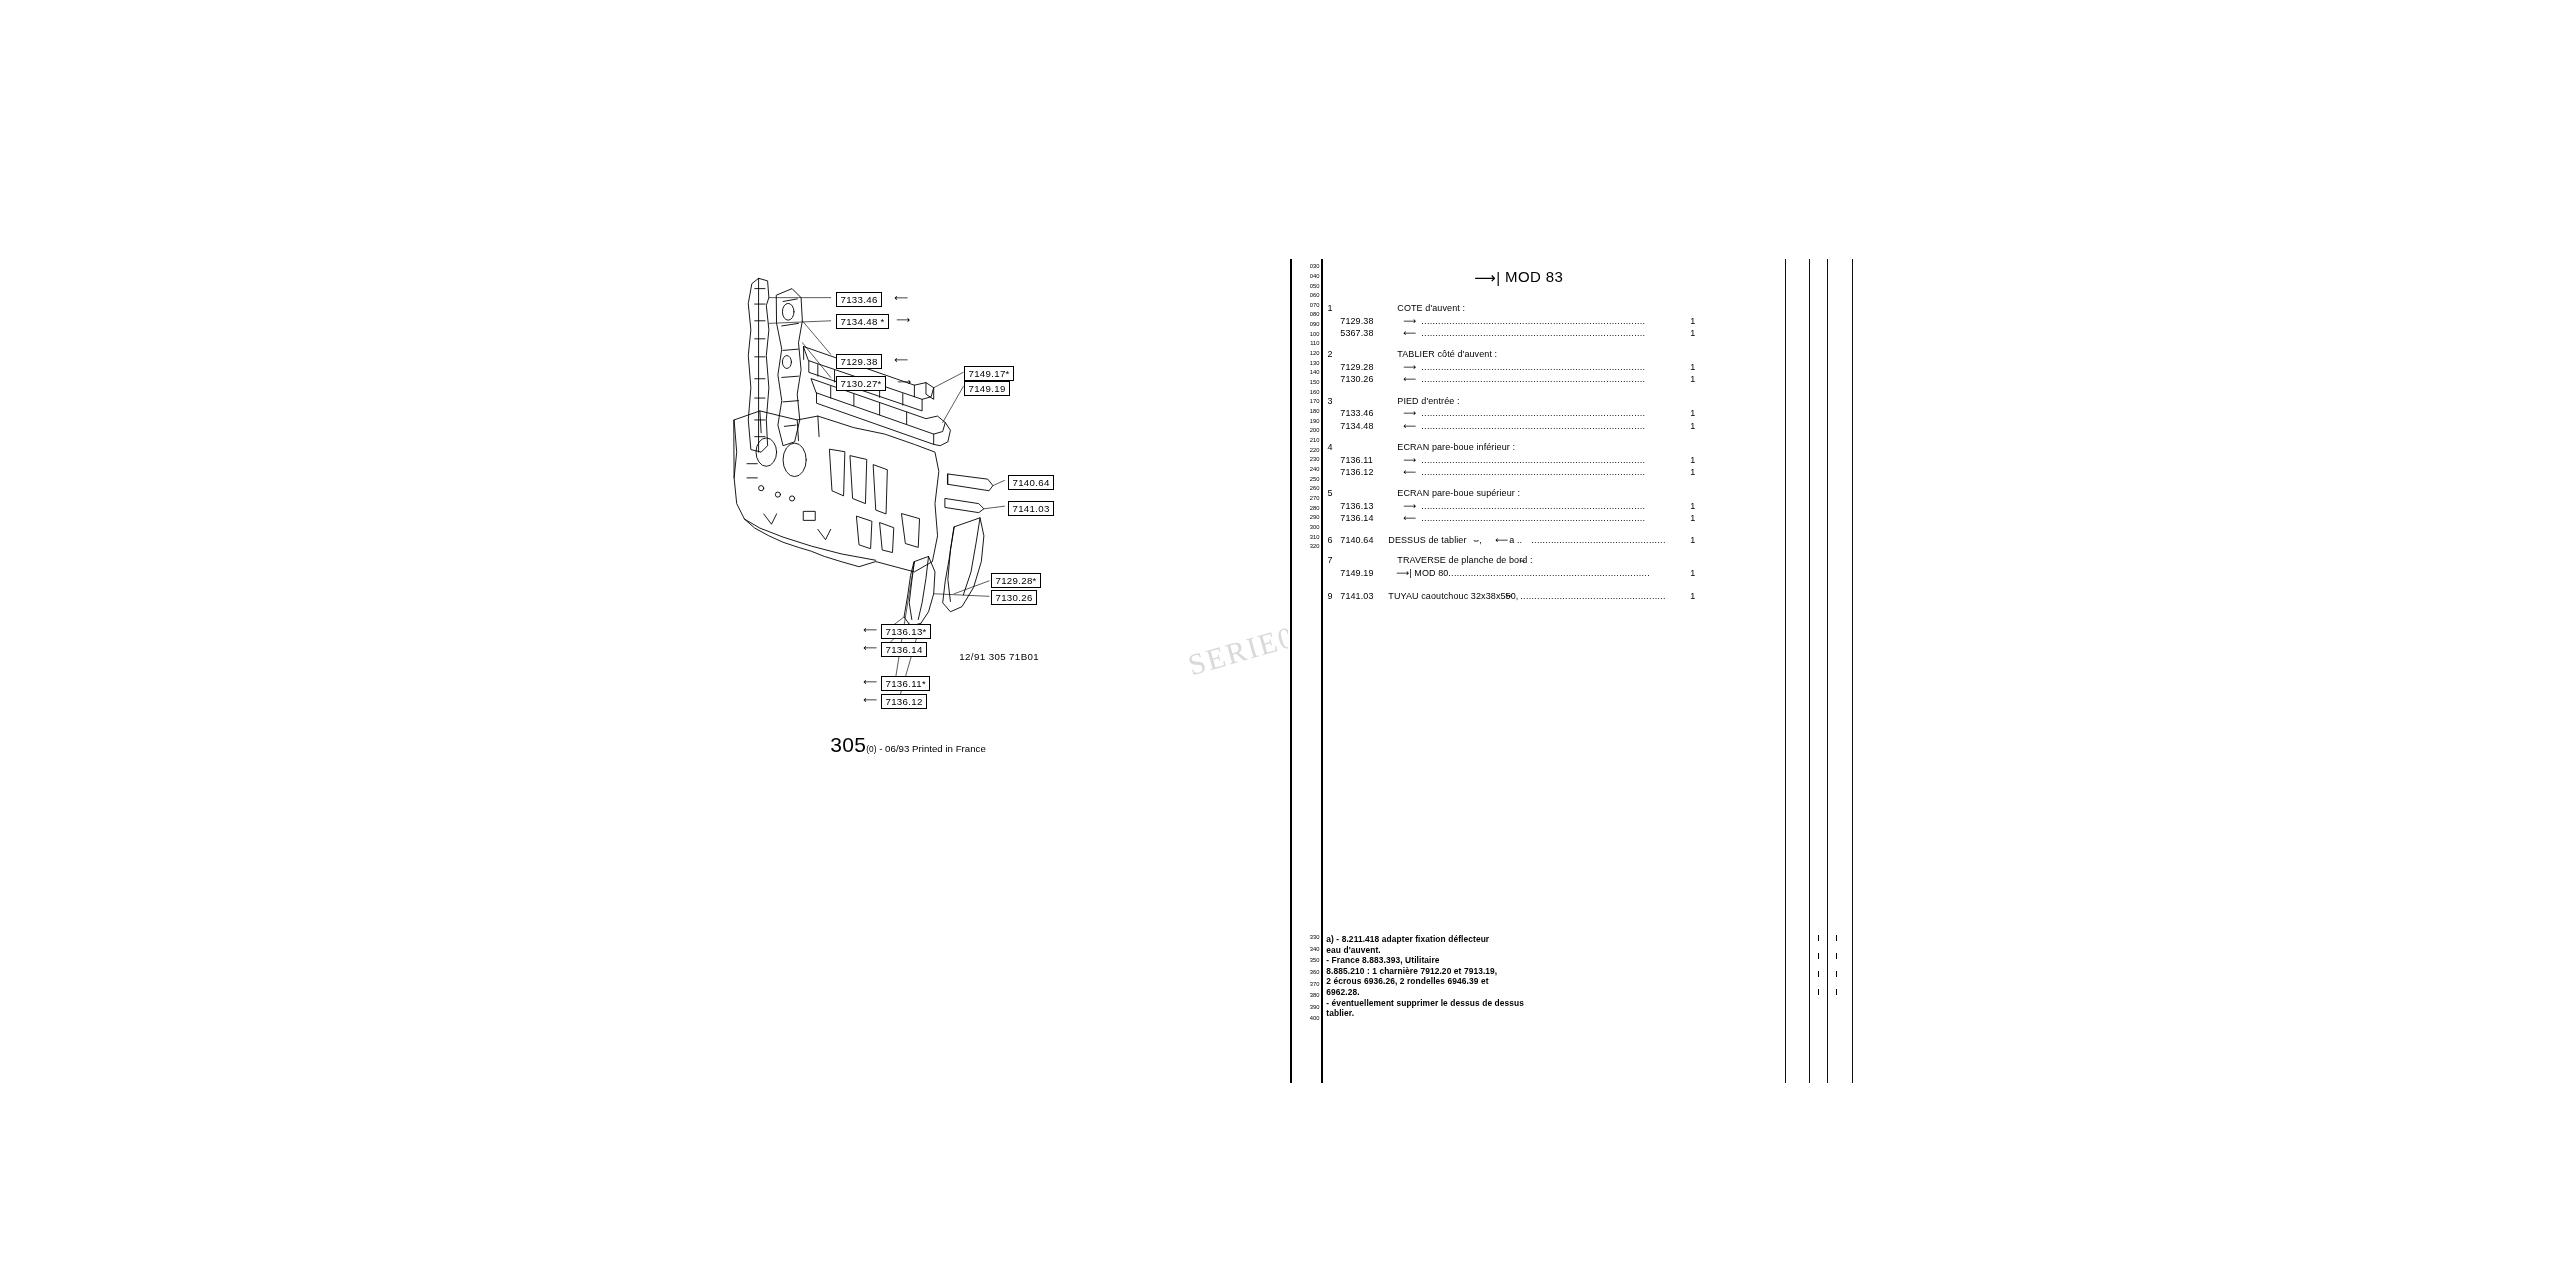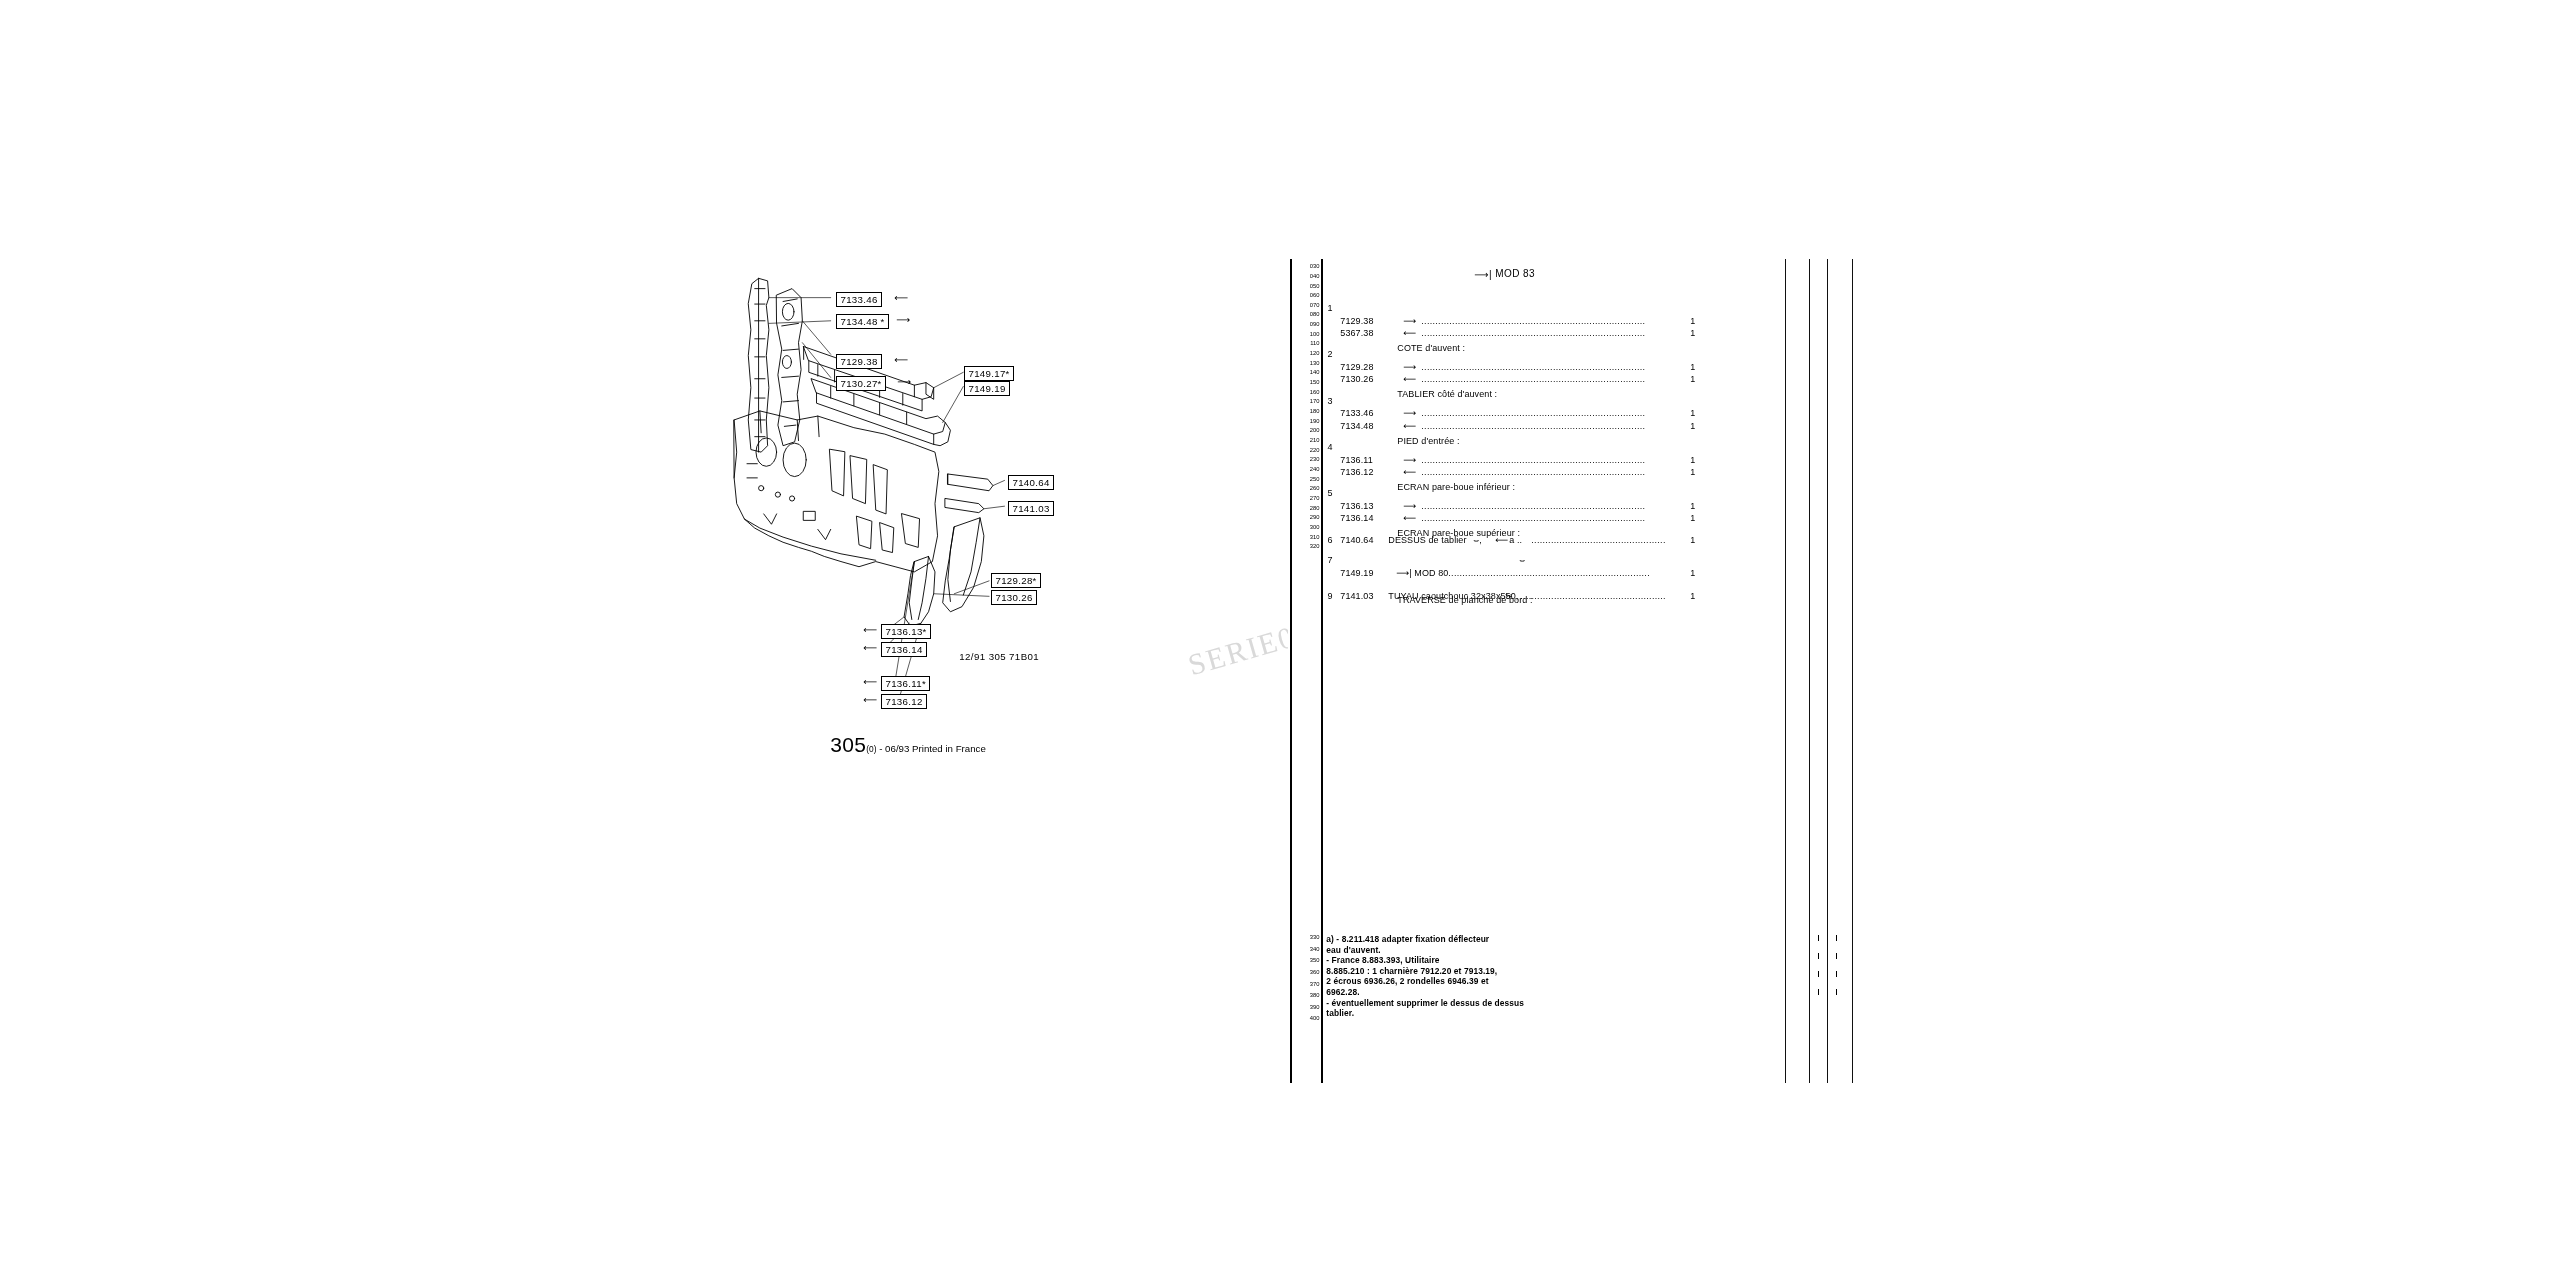--- a/index.html
+++ b/index.html
@@ -169,21 +169,21 @@
     left: 605px;
     top: 0;
     width: 451px;
     height: 824px;
     font-size: 9px;
   }
   #parts .mod-top {
     position: absolute;
     left: 148px;
     top: 9px;
-    font-size: 10px;
+    font-size: 15px;
     letter-spacing: 0.4px;
     white-space: nowrap;
   }
   .row {
     position: absolute;
     left: 0;
     width: 451px;
     height: 12.2px;
     white-space: nowrap;
   }
@@ -201,21 +201,20 @@
     top: 0;
     font-size: 9px;
     letter-spacing: 0.1px;
   }
   .row .grp {
     position: absolute;
     left: 62px;
     top: 0;
     font-size: 9px;
     letter-spacing: 0.1px;
-    margin-top: 40px;
   }
   .row .desc {
     position: absolute;
     left: 62px;
     top: 0;
     font-size: 9px;
     letter-spacing: 0.1px;
   }
   .row .dots {
     position: absolute;

